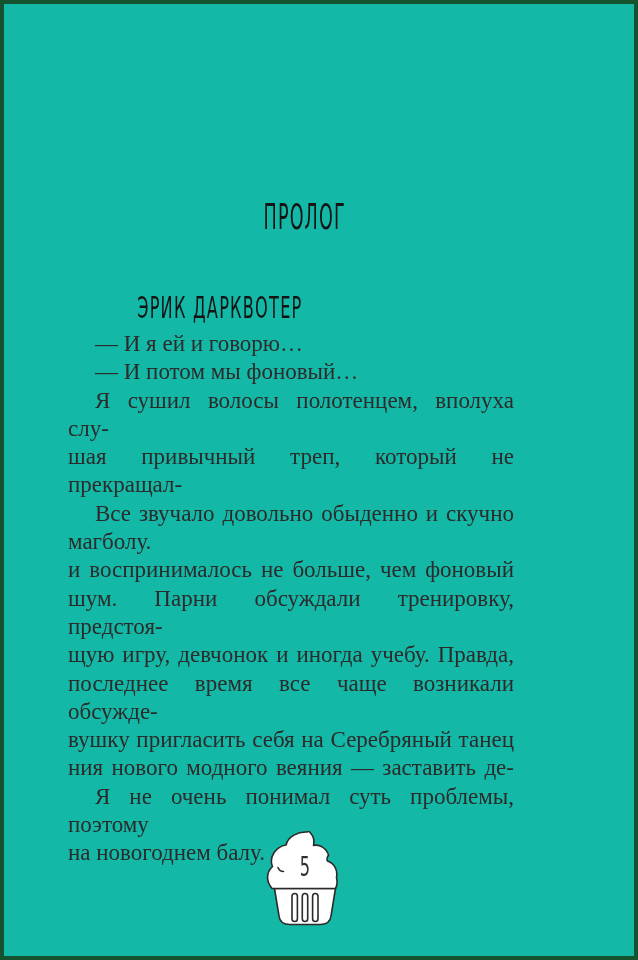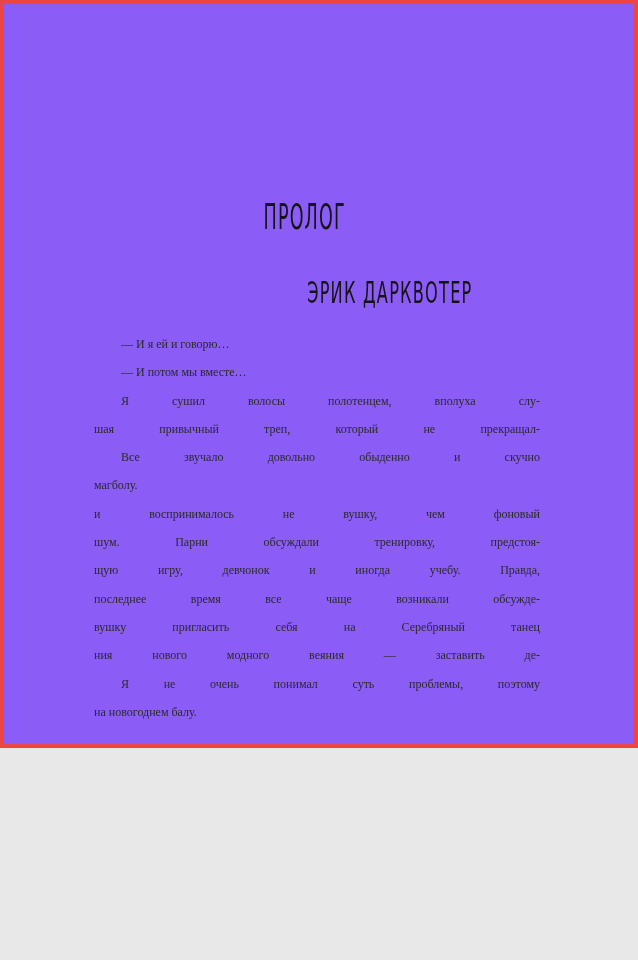--- a/index.html
+++ b/index.html
@@ -1,22 +1,22 @@
 <!DOCTYPE html>
 <html lang="ru"><head>
 <meta charset="utf-8">
 <style>
   html, body { margin: 0; padding: 0; background: #e8e8e8; }
   .page {
     position: relative;
     width: 638px;
-    height: 748px;
+    height: 960px;
     box-sizing: border-box;
-    background: #8b5cf6;
-    border: 4px solid #ef4444;
+    background: #14b8a6;
+    border: 4px solid #14532d;
     overflow: hidden;
     font-family: "Liberation Serif", serif;
   }
   .chapter-title {
     position: absolute;
     top: 192px;
     left: 78px;
     width: 446px;
     text-align: center;
     white-space: nowrap;
@@ -26,42 +26,42 @@
     font-family: "DejaVu Sans", sans-serif;
     font-size: 32px;
     font-weight: 400;
     letter-spacing: 2px;
     color: #141414;
     transform: scale(0.55, 1.1);
     transform-origin: center top;
   }
   .section-heading {
     position: absolute;
-    top: 271px;
+    top: 286px;
     left: 78px;
     width: 446px;
-    text-align: right;
+    text-align: left;
     white-space: nowrap;
   }
   .section-heading .hand {
     display: inline-block;
     font-family: "DejaVu Sans", sans-serif;
     font-size: 27px;
     font-weight: 400;
     letter-spacing: 2px;
     color: #141414;
     transform: scale(0.6, 1.1);
     transform-origin: center top;
   }
   .body-text {
     position: absolute;
     top: 326px;
-    left: 90px;
+    left: 64px;
     width: 446px;
-    font-size: 12px;
+    font-size: 23px;
     line-height: 28.3px;
     color: #2b2b2b;
   }
   .body-text .line {
     text-align: justify;
     text-align-last: justify;
   }
   .body-text .line.last {
     text-align-last: left;
   }
@@ -99,26 +99,26 @@
   <div class="chapter-title">
     <span class="hand">ПРОЛОГ</span>
   </div>
 
   <div class="section-heading">
     <span class="hand">ЭРИК ДАРКВОТЕР</span>
   </div>
 
   <div class="body-text">
       <div class="line first last">— И я ей и говорю…</div>
-      <div class="line first last">— И потом мы вместе…</div>
+      <div class="line first last">— И потом мы фоновый…</div>
       <div class="line first">Я сушил волосы полотенцем, вполуха слу-</div>
       <div class="line">шая привычный треп, который не прекращал-</div>
       <div class="line first">Все звучало довольно обыденно и скучно</div>
       <div class="line last">магболу.</div>
-      <div class="line">и воспринималось не вушку, чем фоновый</div>
+      <div class="line">и воспринималось не больше, чем фоновый</div>
       <div class="line">шум. Парни обсуждали тренировку, предстоя-</div>
       <div class="line">щую игру, девчонок и иногда учебу. Правда,</div>
       <div class="line">последнее время все чаще возникали обсужде-</div>
       <div class="line">вушку пригласить себя на Серебряный танец</div>
       <div class="line">ния нового модного веяния — заставить де-</div>
       <div class="line first">Я не очень понимал суть проблемы, поэтому</div>
       <div class="line last">на новогоднем балу.</div>
     </div>
 
   <div class="footer-vignette">

